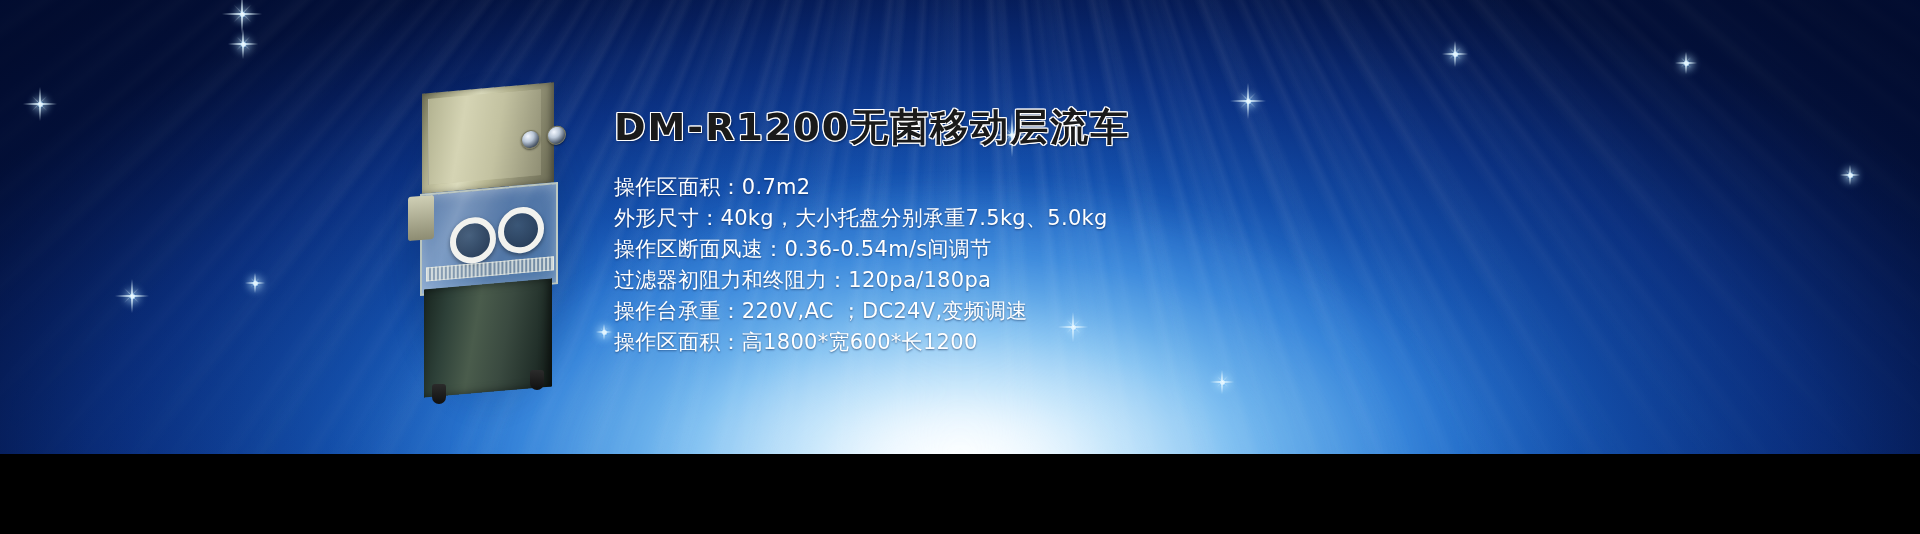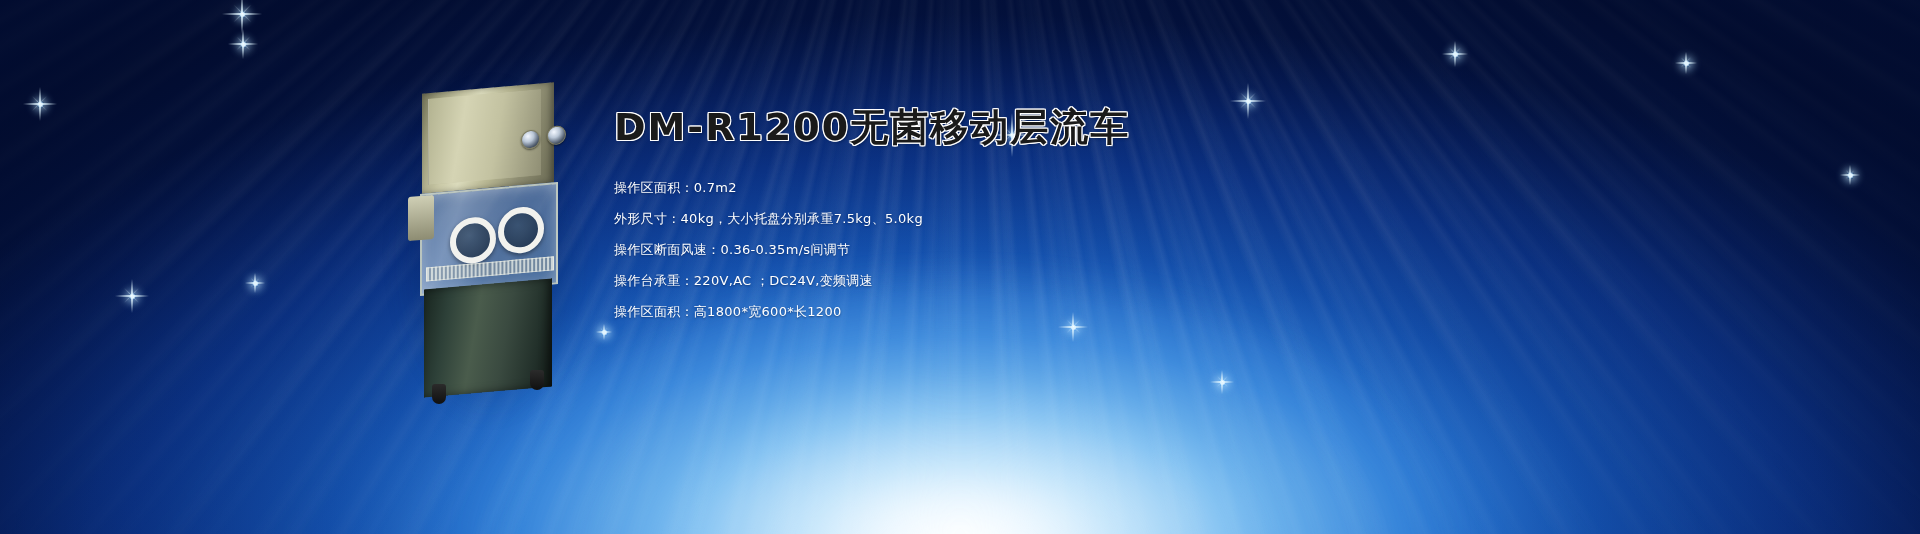--- a/index.html
+++ b/index.html
@@ -7,21 +7,21 @@
     padding: 0;
     background: #000;
   }
   body {
     font-family: "DejaVu Sans", "Liberation Sans", sans-serif;
   }
 
   .banner {
     position: relative;
     width: 1920px;
-    height: 534px;
+    height: 454px;
     overflow: hidden;
     background: #3b82f6;
   }
 
   
   .bg-base {
     position: absolute;
     inset: 0;
     background:
       radial-gradient(ellipse 1150px 520px at 50% 100%,
@@ -275,21 +275,21 @@
       -1px -1px 0 #ffffff,
        2px  2px 3px rgba(0,20,60,.45);
   }
   .specs {
     margin: 0;
     padding: 0;
     list-style: none;
   }
   .spec-line {
     font-family: "DejaVu Sans", "Liberation Sans", sans-serif;
-    font-size: 13px;
+    font-size: 21px;
     line-height: 31px;
     color: #ffffff;
     white-space: nowrap;
     letter-spacing: .3px;
     text-shadow: 0 1px 2px rgba(0,25,70,.55);
   }
 </style>
 </head>
 <body>
 
@@ -411,19 +411,20 @@
     <div class="p-rail"></div>
     <div class="p-caster c1"></div>
     <div class="p-caster c2"></div>
   </div>
 
   <div class="copy">
     <h1 class="title">DM-R1200无菌移动层流车</h1>
     <ul class="specs" id="spec-list">
         <li class="spec-line">操作区面积：0.7m2</li>
         <li class="spec-line">外形尺寸：40kg，大小托盘分别承重7.5kg、5.0kg</li>
-        <li class="spec-line">操作区断面风速：0.36-0.35m/s间调节</li>
+        <li class="spec-line">操作区断面风速：0.36-0.54m/s间调节</li>
+        <li class="spec-line">过滤器初阻力和终阻力：120pa/180pa</li>
         <li class="spec-line">操作台承重：220V,AC ；DC24V,变频调速</li>
         <li class="spec-line">操作区面积：高1800*宽600*长1200</li>
       </ul>
   </div>
 
 </div>
 
 </body></html>

